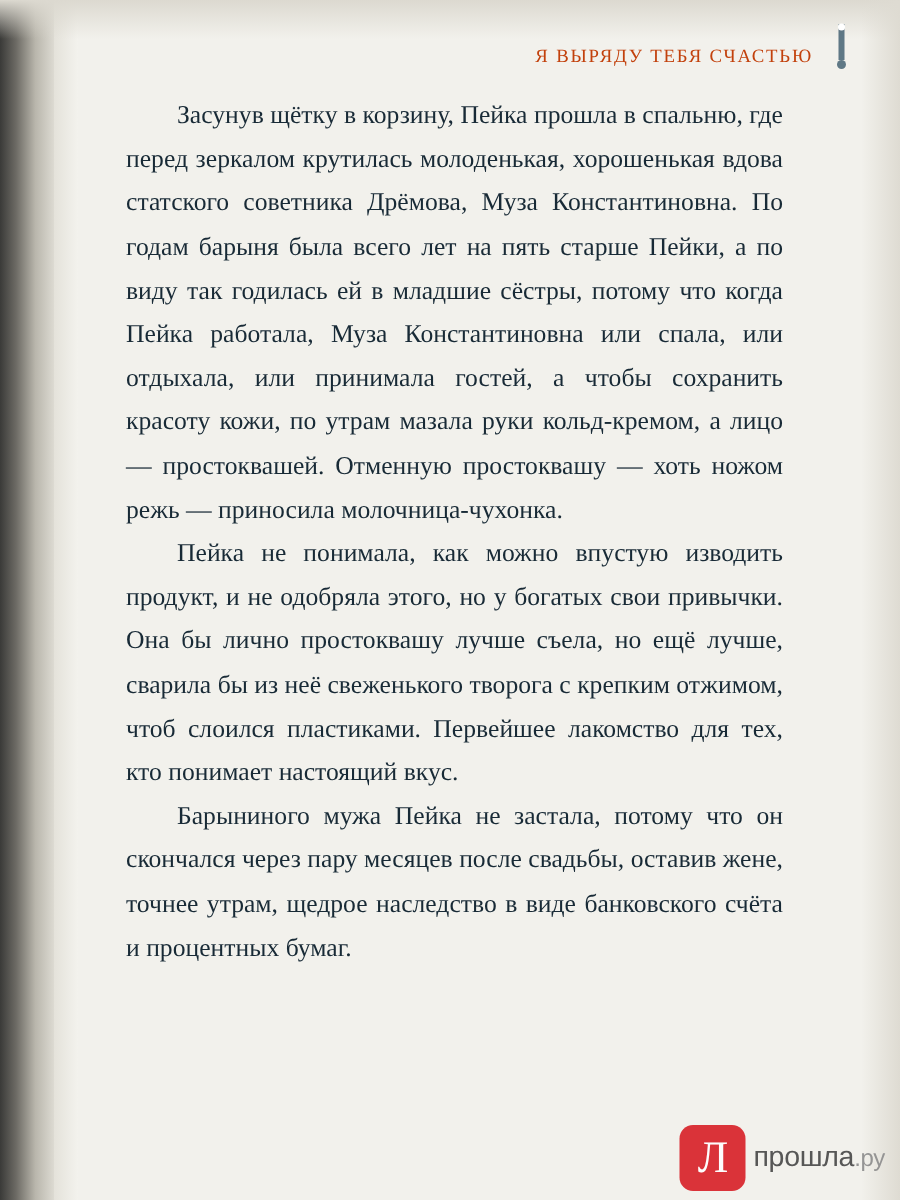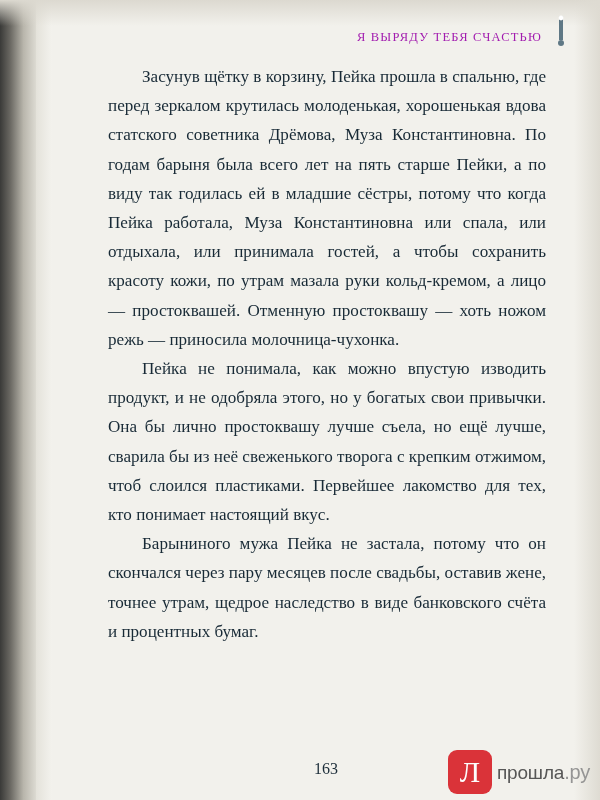--- a/index.html
+++ b/index.html
@@ -69,21 +69,21 @@
   }
 
   
   .running-head {
     position: absolute;
     right: 58px;
     top: 30px;
     font-variant: small-caps;
     letter-spacing: 1.2px;
     font-size: 12.5px;
-    color: #a21caf;
+    color: #c2410c;
     font-family: "Liberation Serif", serif;
     white-space: nowrap;
   }
   .head-ornament {
     position: absolute;
     right: 32px;
     top: 14px;
     width: 14px;
     height: 34px;
   }
@@ -92,21 +92,20 @@
     position: absolute;
     left: 32px;
     top: 62px;
     width: 438px;
     color: #182a36;
     font-size: 17.1px;
     line-height: 29.2px;
     text-align: justify;
     text-justify: inter-word;
     font-family: "Liberation Serif", serif;
-    margin-left: 24px;
   }
   .body-text p {
     margin: 0;
     text-indent: 34px;
     -webkit-hyphens: manual;
     hyphens: manual;
   }
 
   .folio {
     position: absolute;
@@ -140,21 +139,21 @@
     font-family: "Liberation Serif", serif;
   }
   .wm-text {
     font-size: 19px;
     color: #4a4a4a;
     font-family: "Liberation Sans", sans-serif;
     letter-spacing: -0.2px;
   }
   .wm-text .ru {
     color: #8e8e8e;
-    font-size: 20px;
+    font-size: 16px;
   }
 
   
   .showthrough {
     position: absolute;
     left: 92px;
     top: 300px;
     width: 400px;
     font-size: 16px;
     line-height: 29px;
@@ -187,21 +186,20 @@
     <div class="showthrough">
       <p>&nbsp;</p>
     </div>
 
     <div class="body-text">
       <p>Засунув щётку в корзину, Пейка прошла в спальню, где перед зеркалом крутилась моло­денькая, хорошенькая вдова статского советника Дрёмова, Муза Константиновна. По годам бары­ня была всего лет на пять старше Пейки, а по виду так годилась ей в младшие сёстры, потому что когда Пейка работала, Муза Константиновна или спала, или отдыхала, или принимала гостей, а чтобы сохранить красоту кожи, по утрам мазала руки кольд-кремом, а лицо — простоквашей. Отменную простоквашу — хоть ножом режь — приносила молочница-чухонка.</p>
       <p>Пейка не понимала, как можно впустую изво­дить продукт, и не одобряла этого, но у богатых свои привычки. Она бы лично простоквашу лучше съела, но ещё лучше, сварила бы из неё свеженького творога с крепким отжимом, чтоб слоился пластиками. Первейшее лакомство для тех, кто понимает настоящий вкус.</p>
       <p>Барыниного мужа Пейка не застала, пото­му что он скончался через пару месяцев после свадьбы, оставив жене, точнее утрам, щедрое на­следство в виде банковского счёта и процентных бумаг.</p>
     </div>
 
-    <div class="folio">163</div>
   </div>
 
   <div class="watermark">
     <div class="wm-badge">Л</div>
     <div class="wm-text"><span>прошла</span><span class="ru">.ру</span></div>
   </div>
 
 </div>
 
 </body></html>

